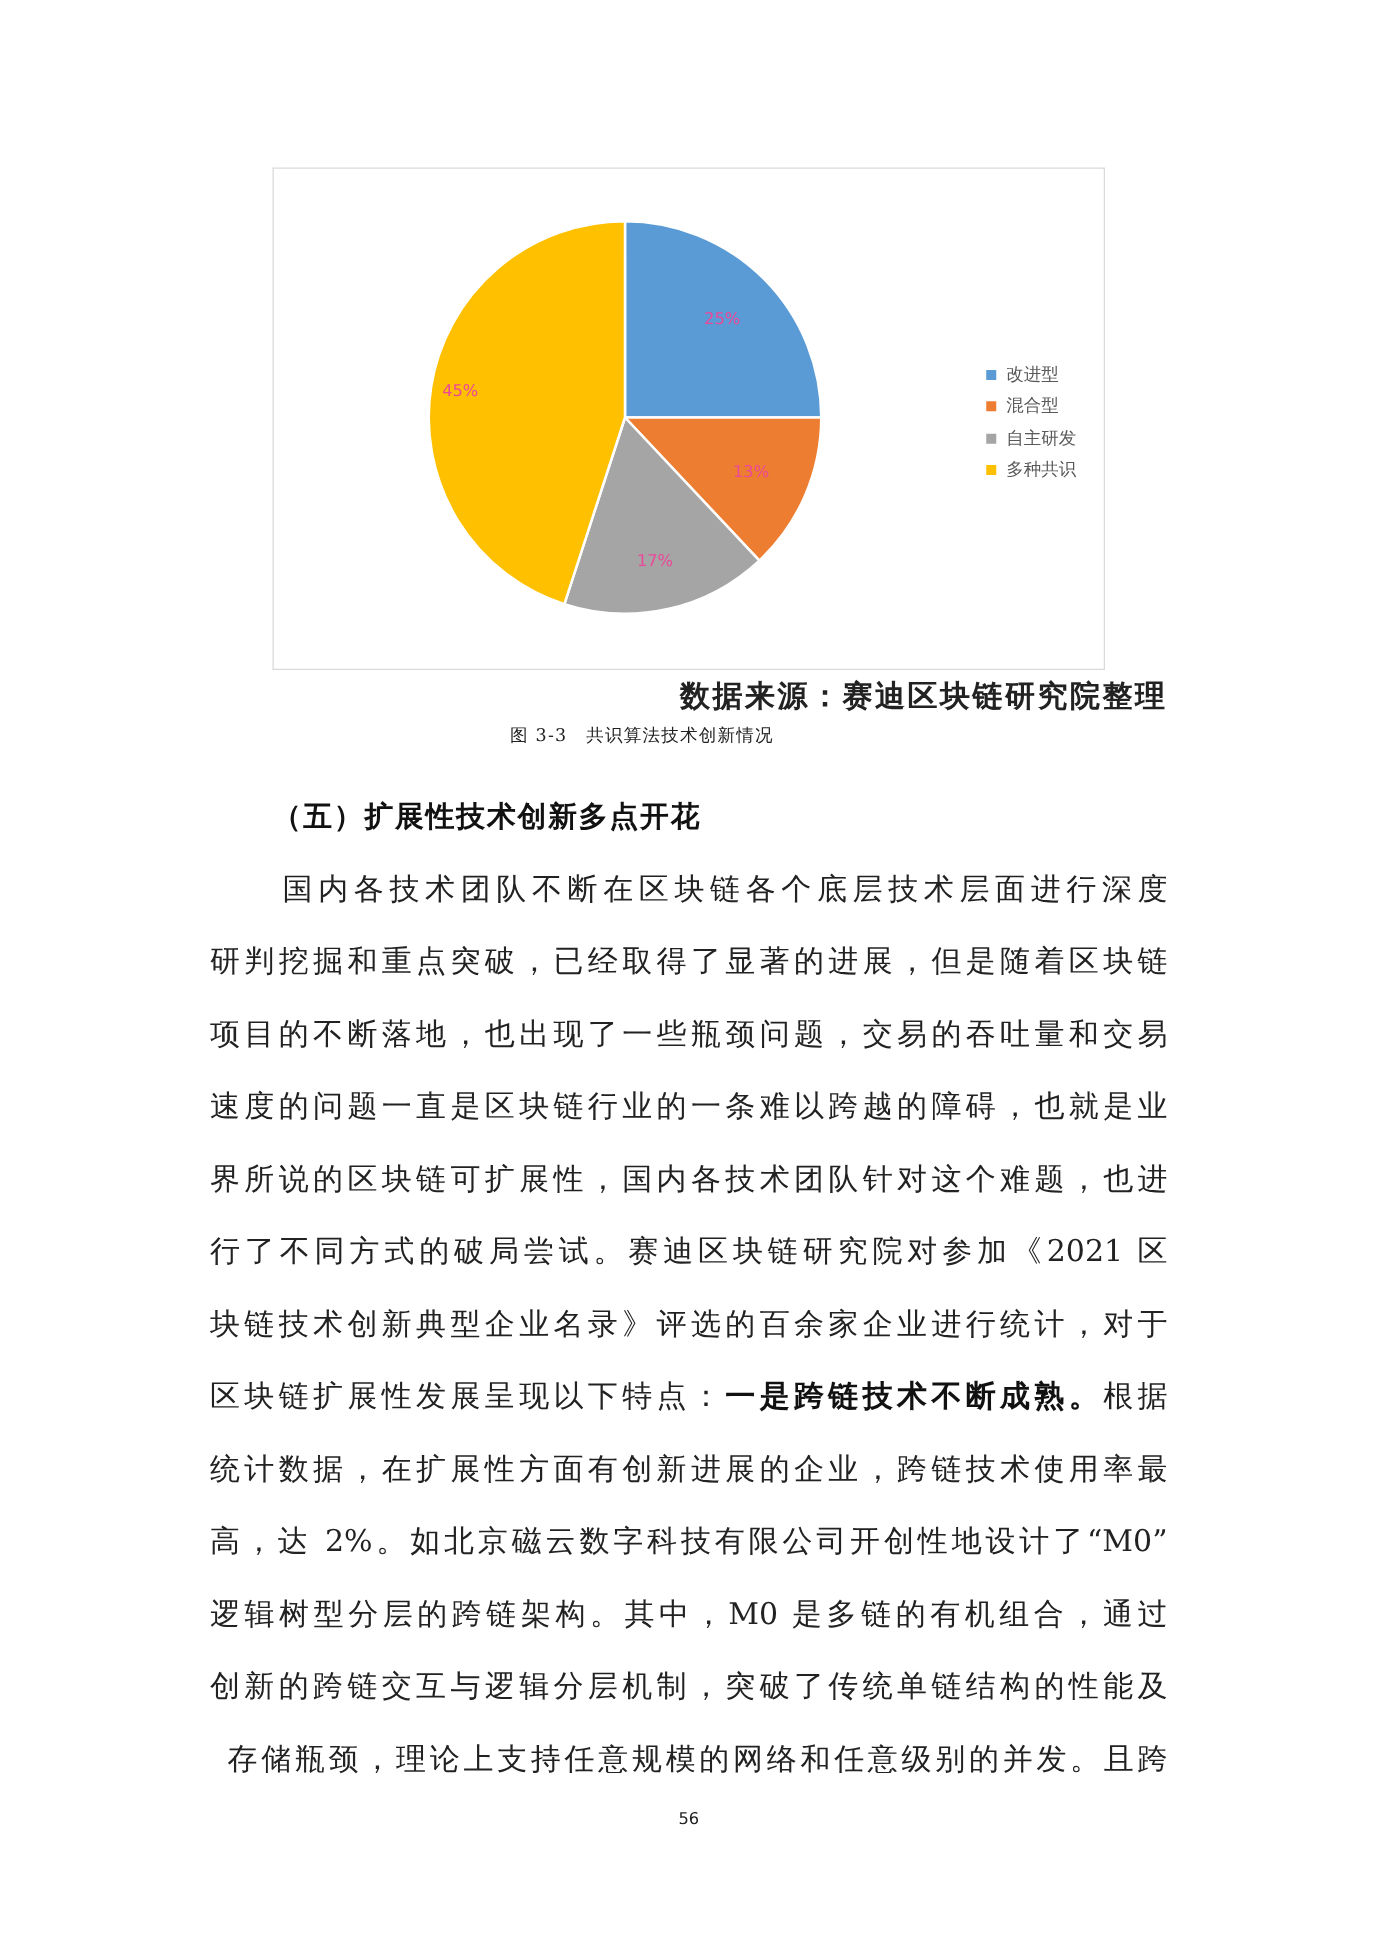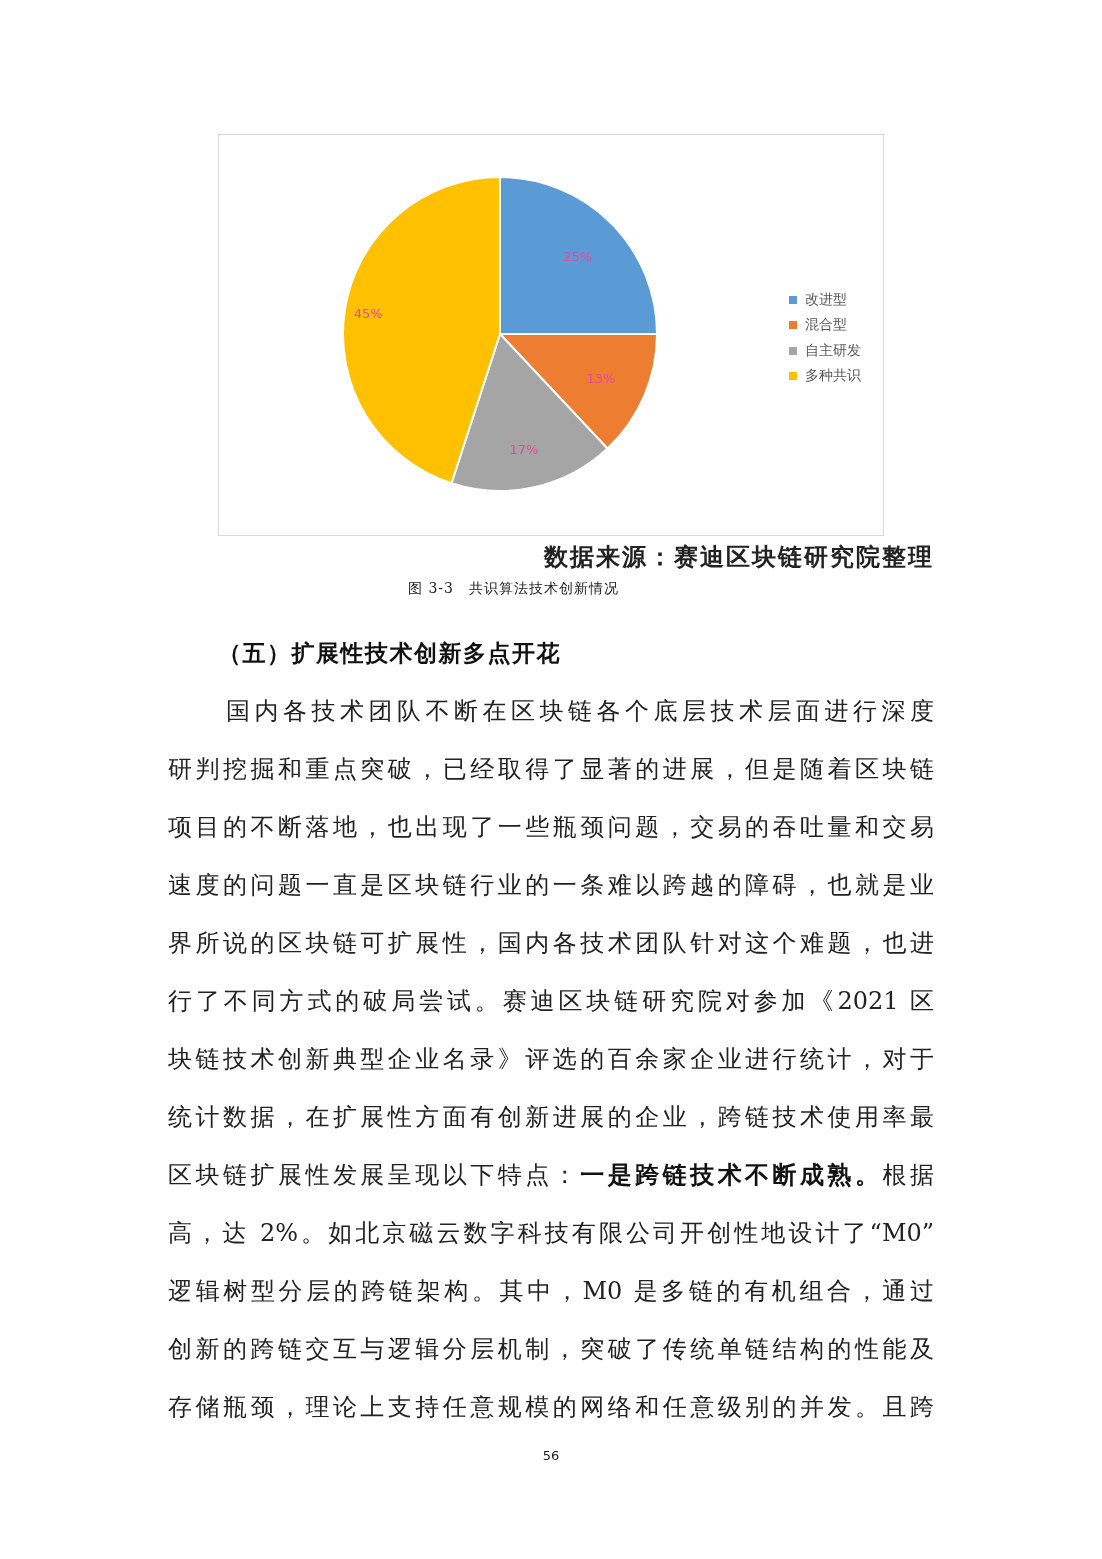--- a/index.html
+++ b/index.html
@@ -14,21 +14,21 @@
   .legend-item { display:flex; align-items:center; height:25.5px;
                  font-family:Liberation Mono, monospace; font-size:14px; color:#595959; }
   .legend-swatch { width:8px; height:8px; margin-right:8px; display:inline-block; }
   .source { position:absolute; right:168px; top:541px; font-size:24px; font-weight:bold; letter-spacing:2px; color:#222; }
   .caption { position:absolute; left:376px; top:580px; font-size:14px; letter-spacing:1px; color:#222;margin-left:32px; }
   .section-heading { position:absolute; left:218px; top:638px; font-size:23px; font-weight:bold; letter-spacing:1.5px; color:#111; }
   .body-text { position:absolute; left:168px; top:682px; width:766px; }
   .line { height:58px; line-height:58px; font-size:24px; text-align:justify; text-align-last:justify;
           white-space:nowrap; color:#222; }
   .line.first { padding-left:58px; }
-  .line.last { text-align-last:justify; }
+  .line.last { text-align-last:justify;margin-left:14px; }
   .bold { font-weight:bold; color:#111; }
   .page-number { position:absolute; left:0; width:1102px; top:1448px; text-align:center;
                  font-family:"DejaVu Sans","Liberation Sans",sans-serif; font-size:13px; color:#222; }
 </style>
 </head>
 <body>
 
 <div class="chart-frame">
   <svg class="pie-svg" width="666" height="402">
     <g id="slices">
@@ -70,23 +70,23 @@
 <div class="section-heading">（五）扩展性技术创新多点开花</div>
 
 <div class="body-text">
   <div class="line first">国内各技术团队不断在区块链各个底层技术层面进行深度</div>
   <div class="line">研判挖掘和重点突破，已经取得了显著的进展，但是随着区块链</div>
   <div class="line">项目的不断落地，也出现了一些瓶颈问题，交易的吞吐量和交易</div>
   <div class="line">速度的问题一直是区块链行业的一条难以跨越的障碍，也就是业</div>
   <div class="line">界所说的区块链可扩展性，国内各技术团队针对这个难题，也进</div>
   <div class="line">行了不同方式的破局尝试。赛迪区块链研究院对参加《2021 区</div>
   <div class="line">块链技术创新典型企业名录》评选的百余家企业进行统计，对于</div>
-  <div class="line">统计数据，在扩展性方面有创新进展的企业，跨链技术使用率最</div>
   <div class="line">
     <span>区块链扩展性发展呈现以下特点：</span><span class="bold">一是跨链技术不断成熟。</span><span>根据</span>
   </div>
+  <div class="line">统计数据，在扩展性方面有创新进展的企业，跨链技术使用率最</div>
   <div class="line">高，达 2%。如北京磁云数字科技有限公司开创性地设计了“M0”</div>
   <div class="line">逻辑树型分层的跨链架构。其中，M0 是多链的有机组合，通过</div>
   <div class="line">创新的跨链交互与逻辑分层机制，突破了传统单链结构的性能及</div>
   <div class="line last">存储瓶颈，理论上支持任意规模的网络和任意级别的并发。且跨</div>
 </div>
 
 <div class="page-number">56</div>
 
 </body></html>

